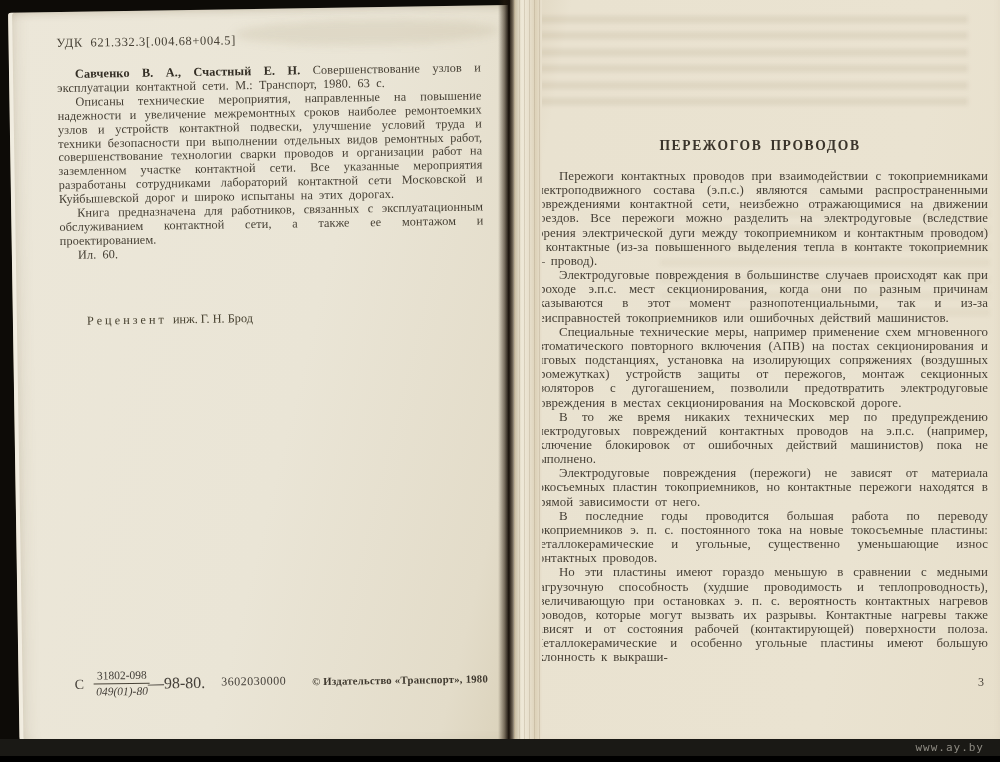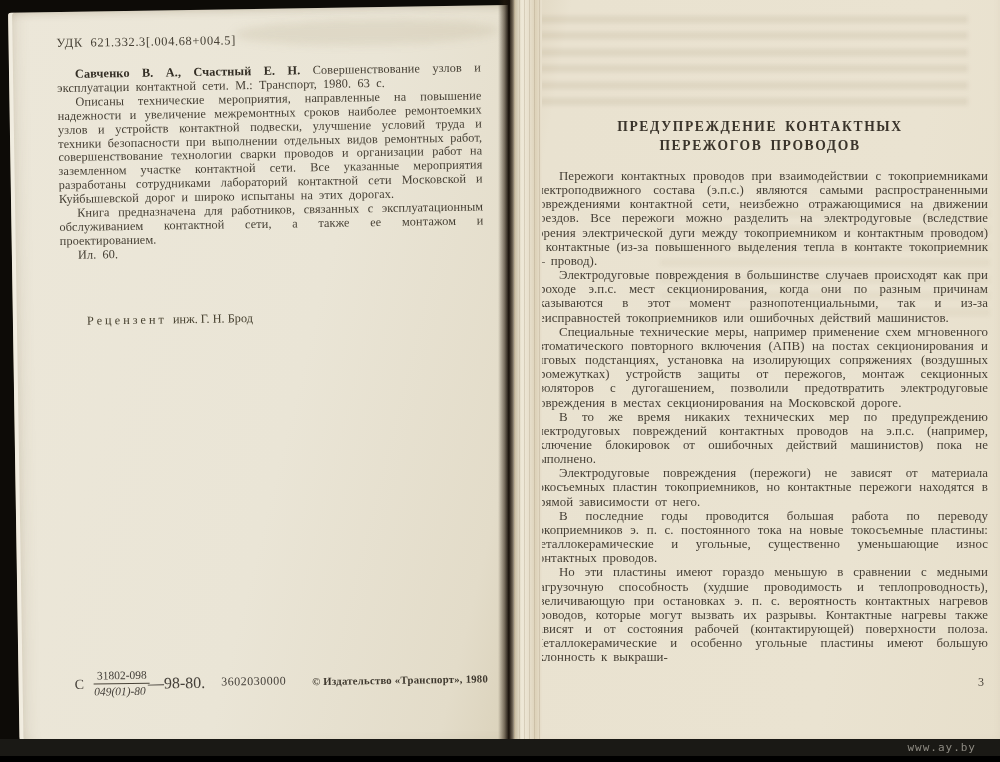--- a/index.html
+++ b/index.html
@@ -29,21 +29,21 @@
   .biblio p{margin:0;font-size:12.3px;line-height:13.9px;text-align:justify;text-indent:18px;word-spacing:3px;letter-spacing:.1px;}
   .biblio .lead b{font-weight:bold;color:#332e25;}
   .biblio .no-just{text-align:left;}
   .reviewer{position:absolute;left:74px;top:302px;font-size:12.3px;color:#46402f;}
   .reviewer .rlabel{letter-spacing:3px;margin-right:6px;}
   .imprint{
     position:absolute;left:56px;top:658px;width:440px;
     display:flex;align-items:center;color:#45403a;
   }
   .imprint .iletter{font-size:14px;margin-right:10px;}
-  .imprint .frac{display:inline-block;font-size:11.5px;line-height:13px;}
+  .imprint .frac{display:inline-block;text-align:center;font-size:11.5px;line-height:13px;}
   .imprint .frac .ftop{display:block;border-bottom:1.2px solid #4a4439;padding:0 3px 1px;}
   .imprint .frac .fbot{display:block;padding-top:1px;font-style:italic;}
   .imprint .isuffix{font-size:16px;margin-left:-2px;}
   .imprint .icode{font-size:12px;margin-left:16px;letter-spacing:.5px;}
   .imprint .icopy{font-size:10.8px;font-weight:600;margin-left:26px;letter-spacing:.2px;color:#3e382e;}
   
   .gutter-shadow{
     position:absolute;left:498px;top:0;width:18px;height:748px;z-index:4;
     background:linear-gradient(90deg,rgba(40,28,15,0) 0%,rgba(40,28,15,.55) 35%,#17100a 60%,rgba(40,28,15,.65) 80%,rgba(40,28,15,0) 100%);
   }
@@ -77,21 +77,21 @@
     text-align:justify;text-indent:27px;word-spacing:2.6px;letter-spacing:.05px;
   }
   .page-number{position:absolute;right:16px;bottom:58px;font-size:12px;color:#4a443a;z-index:3;}
   
   .bottom-bar{
     position:absolute;left:0;bottom:0;width:1000px;height:17px;z-index:6;
     background:#1a1915;display:flex;justify-content:flex-end;align-items:center;
   }
   .bottom-bar span{
     font-family:"DejaVu Sans Mono", monospace;
-    font-size:11px;color:#8d8a82;letter-spacing:1px;padding-right:24px;
+    font-size:11px;color:#8d8a82;letter-spacing:1px;padding-right:16px;
   }
 </style>
 </head>
 <body>
 
 <div class="stage">
 
   <div class="left-page">
     <div class="lp-smudge"></div>
 
@@ -119,21 +119,21 @@
       <span class="icopy">© Издательство «Транспорт», 1980</span>
     </div>
   </div>
 
   <div class="right-page">
     <div class="bleed-top"></div>
     <div class="bleed-mid"></div>
 
     <div class="rp-inner">
       <h1 class="chapter-title">
-        <span>ПРЕДУПРЕЖДЕНИЕ КОНТАКТНЫХ</span><br>
+        <br>
         <span>ПЕРЕЖОГОВ ПРОВОДОВ</span>
       </h1>
       <div class="rp-body">
         <p>Пережоги контактных проводов при взаимодействии с токоприемниками электроподвижного состава (э.п.с.) являются самыми распространенными повреждениями контактной сети, неизбежно отражающимися на движении поездов. Все пережоги можно разделить на электродуговые (вследствие горения электрической дуги между токоприемником и контактным проводом) и контактные (из-за повышенного выделения тепла в контакте токоприемник — провод).</p>
         <p>Электродуговые повреждения в большинстве случаев происходят как при проходе э.п.с. мест секционирования, когда они по разным причинам оказываются в этот момент разнопотенциальными, так и из-за неисправностей токоприемников или ошибочных действий машинистов.</p>
         <p>Специальные технические меры, например применение схем мгновенного автоматического повторного включения (АПВ) на постах секционирования и тяговых подстанциях, установка на изолирующих сопряжениях (воздушных промежутках) устройств защиты от пережогов, монтаж секционных изоляторов с дугогашением, позволили предотвратить электродуговые повреждения в местах секционирования на Московской дороге.</p>
         <p>В то же время никаких технических мер по предупреждению электродуговых повреждений контактных проводов на э.п.с. (например, включение блокировок от ошибочных действий машинистов) пока не выполнено.</p>
         <p>Электродуговые повреждения (пережоги) не зависят от материала токосъемных пластин токоприемников, но контактные пережоги находятся в прямой зависимости от него.</p>
         <p>В последние годы проводится большая работа по переводу токоприемников э. п. с. постоянного тока на новые токосъемные пластины: металлокерамические и угольные, существенно уменьшающие износ контактных проводов.</p>
         <p>Но эти пластины имеют гораздо меньшую в сравнении с медными нагрузочную способность (худшие проводимость и теплопроводность), увеличивающую при остановках э. п. с. вероятность контактных нагревов проводов, которые могут вызвать их разрывы. Контактные нагревы также зависят и от состояния рабочей (контактирующей) поверхности полоза. Металлокерамические и особенно угольные пластины имеют большую склонность к выкраши-</p>

